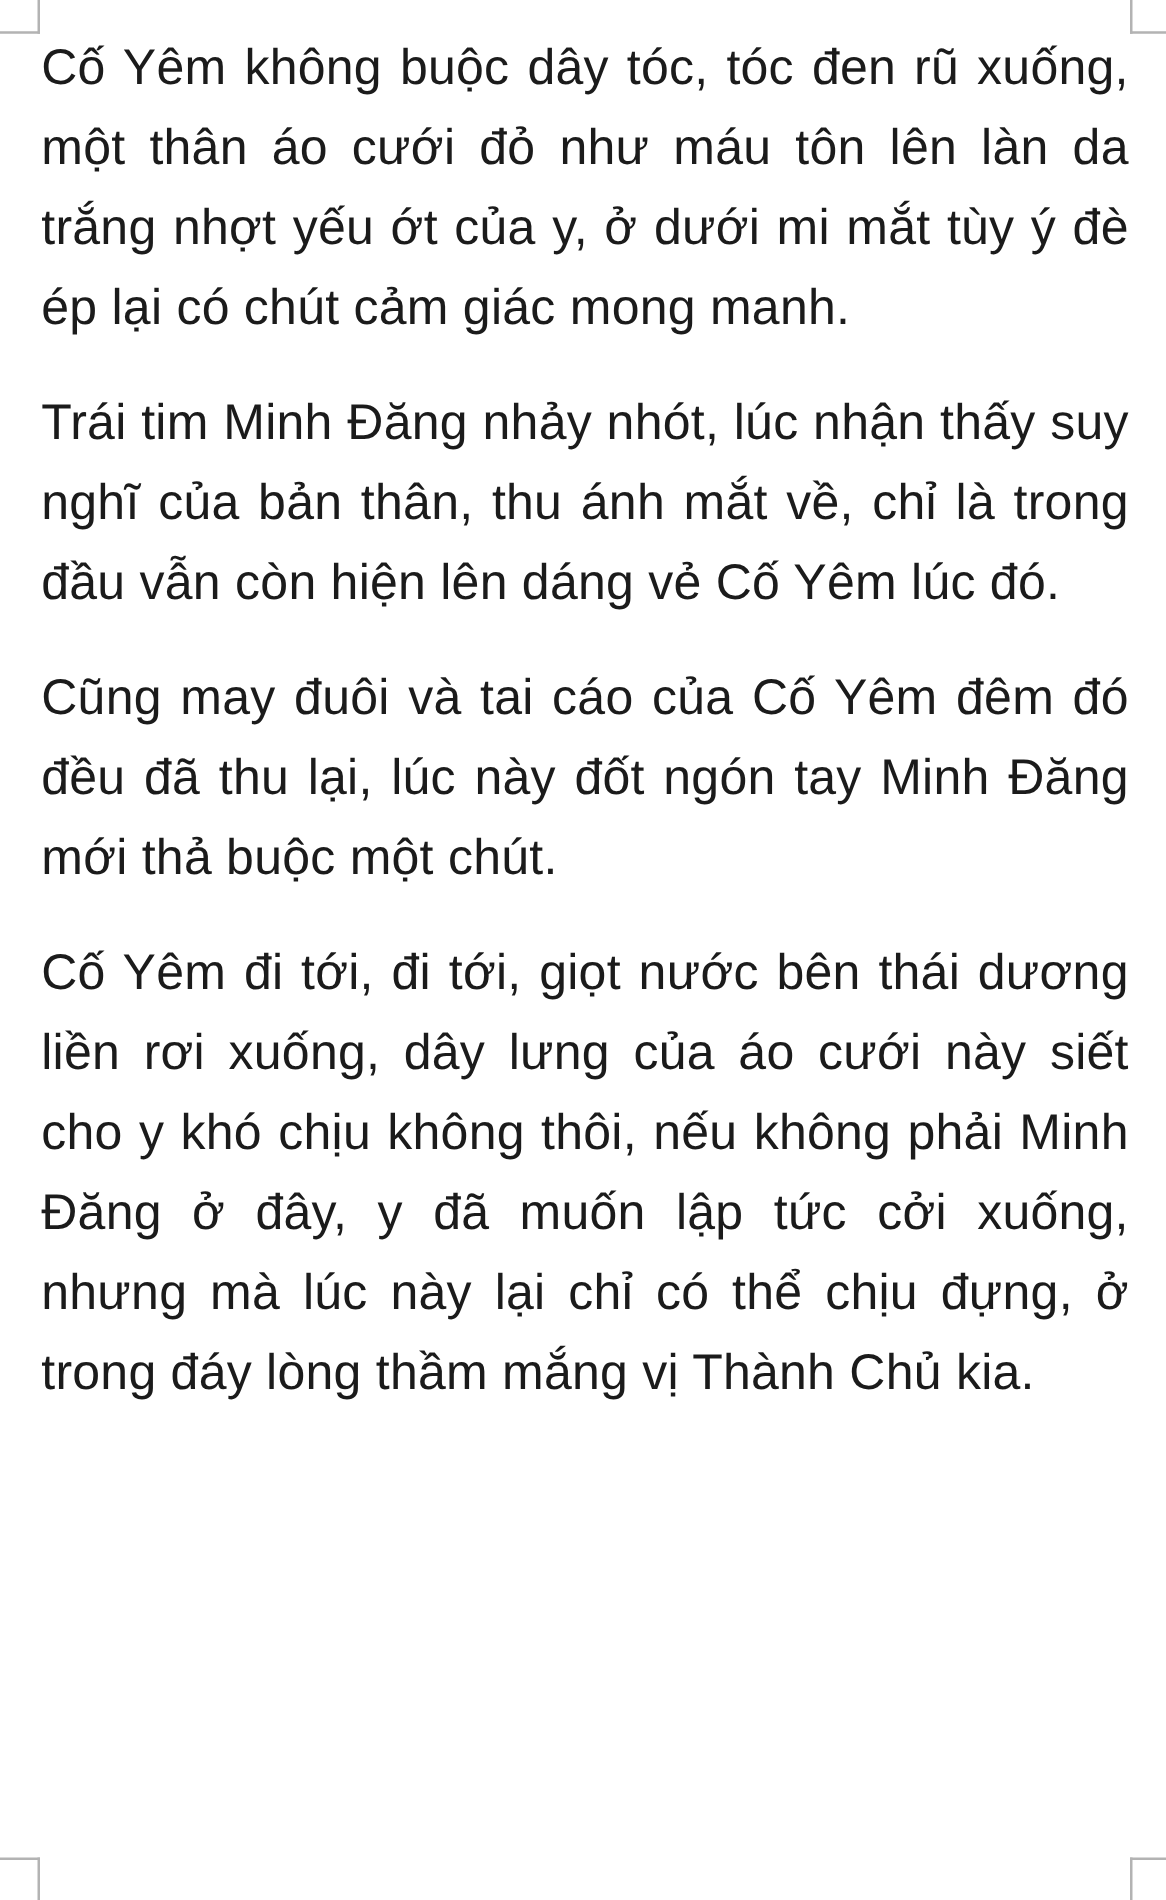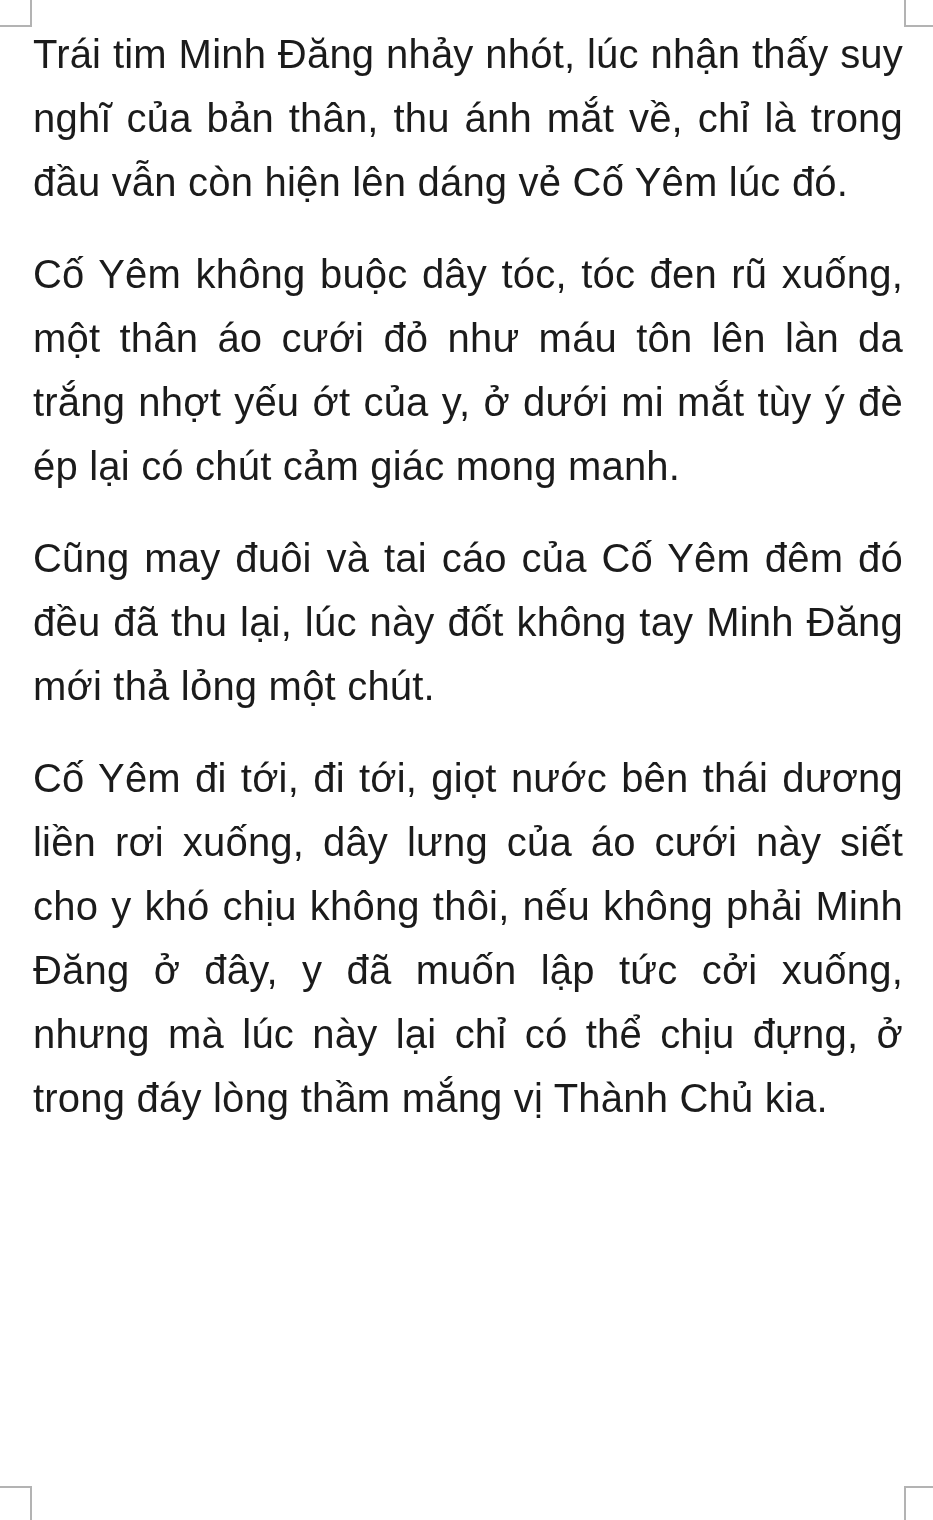--- a/index.html
+++ b/index.html
@@ -61,23 +61,23 @@
     border-left: 2px solid #b3b3b3;
     border-top: 2px solid #b3b3b3;
   }
 </style>
 </head>
 <body>
 
 <div class="reader-page">
 
   <div class="chapter-text">
+      <p>Cố Yêm không buộc dây tóc, tóc đen rũ xuống, một thân áo cưới đỏ như máu tôn lên làn da trắng nhợt yếu ớt của y, ở dưới mi mắt tùy ý đè ép lại có chút cảm giác mong manh.</p>
       <p>Trái tim Minh Đăng nhảy nhót, lúc nhận thấy suy nghĩ của bản thân, thu ánh mắt về, chỉ là trong đầu vẫn còn hiện lên dáng vẻ Cố Yêm lúc đó.</p>
-      <p>Cố Yêm không buộc dây tóc, tóc đen rũ xuống, một thân áo cưới đỏ như máu tôn lên làn da trắng nhợt yếu ớt của y, ở dưới mi mắt tùy ý đè ép lại có chút cảm giác mong manh.</p>
-      <p>Cũng may đuôi và tai cáo của Cố Yêm đêm đó đều đã thu lại, lúc này đốt không tay Minh Đăng mới thả lỏng một chút.</p>
+      <p>Cũng may đuôi và tai cáo của Cố Yêm đêm đó đều đã thu lại, lúc này đốt ngón tay Minh Đăng mới thả buộc một chút.</p>
       <p>Cố Yêm đi tới, đi tới, giọt nước bên thái dương liền rơi xuống, dây lưng của áo cưới này siết cho y khó chịu không thôi, nếu không phải Minh Đăng ở đây, y đã muốn lập tức cởi xuống, nhưng mà lúc này lại chỉ có thể chịu đựng, ở trong đáy lòng thầm mắng vị Thành Chủ kia.</p>
     </div>
 
   <div class="corner tl"></div>
   <div class="corner tr"></div>
   <div class="corner bl"></div>
   <div class="corner br"></div>
 
 </div>
 

